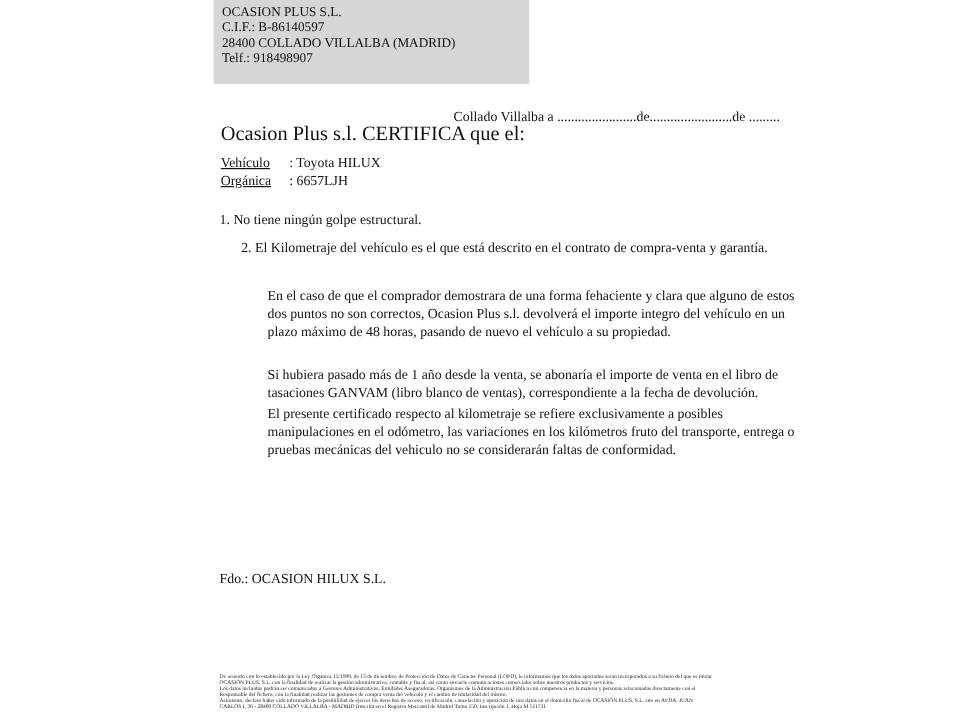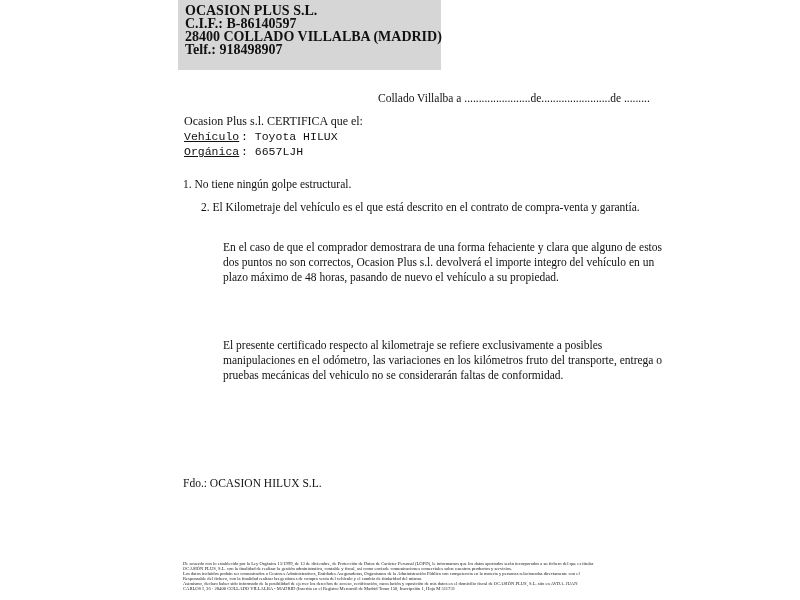--- a/index.html
+++ b/index.html
@@ -14,45 +14,44 @@
   .page { position: absolute; inset: 0; background: #ffffff; }
 
   .header-box {
     position: absolute;
     left: 178px; top: 0;
     width: 263px; height: 70px;
     background: #d6d6d6;
     padding: 4px 0 0 7px;
   }
   .header-box div {
-    font-weight: bold;
-    font-size: 14px;
+    font-weight: normal;
+    font-size: 11px;
     line-height: 13px;
     white-space: nowrap;
   }
 
   .date-line {
     position: absolute;
     left: 378px; top: 92px;
     font-size: 11.5px;
     white-space: nowrap;
   }
 
   .cert-intro {
     position: absolute;
-    left: 184px; top: 114px;
-    font-size: 12px;
+    left: 184px; top: 102px;
+    font-size: 17px;
     white-space: nowrap;
   }
   .field-row {
     position: absolute;
     left: 184px;
     font-size: 11.5px;
     white-space: nowrap;
-    font-family: Liberation Mono, monospace;
   }
   .field-row .field-label {
     display: inline-block;
     width: 57px;
     text-decoration: underline;
   }
   .row-vehicle { top: 130px; }
   .row-plate   { top: 145px; }
 
   .point {
@@ -118,20 +117,21 @@
   </div>
 
   <div class="field-row row-plate">
     <span class="field-label">Orgánica</span><span>: 6657LJH</span>
   </div>
 
   <div class="point point-1">1. No tiene ningún golpe estructural.</div>
   <div class="point point-2">2. El Kilometraje del vehículo es el que está descrito en el contrato de compra-venta y garantía.</div>
 
   <div class="para para-refund">En el caso de que el comprador demostrara de una forma fehaciente y clara que alguno de estos dos puntos no son correctos, Ocasion Plus s.l. devolverá el importe integro del vehículo en un plazo máximo de 48 horas, pasando de nuevo el vehículo a su propiedad.</div>
+  <div class="para para-ganvam">Si hubiera pasado más de 1 año desde la venta, se abonaría el importe de venta en el libro de tasaciones GANVAM (libro blanco de ventas), correspondiente a la fecha de devolución.</div>
   <div class="para para-odometer">El presente certificado respecto al kilometraje se refiere exclusivamente a posibles manipulaciones en el odómetro, las variaciones en los kilómetros fruto del transporte, entrega o pruebas mecánicas del vehiculo no se considerarán faltas de conformidad.</div>
 
   <div class="signature">Fdo.: OCASION HILUX S.L.</div>
 
   <div class="legal-footer">
     <div>De acuerdo con lo establecido por la Ley Orgánica 15/1999, de 13 de diciembre, de Protección de Datos de Carácter Personal (LOPD), le informamos que los datos aportados serán incorporados a su fichero del que es titular</div>
     <div>OCASIÓN PLUS, S.L. con la finalidad de realizar la gestión administrativa, contable y fiscal, así como enviarle comunicaciones comerciales sobre nuestros productos y servicios.</div>
     <div>Los datos incluidos podrán ser comunicados a Gestores Administrativos, Entidades Aseguradoras, Organismos de la Administración Pública con competencia en la materia y personas relacionadas directamente con el</div>
     <div>Responsable del fichero, con la finalidad realizar las gestiones de compra venta del vehículo y el cambio de titularidad del mismo.</div>
     <div>Asimismo, declaro haber sido informado de la posibilidad de ejercer los derechos de acceso, rectificación, cancelación y oposición de mis datos en el domicilio fiscal de OCASIÓN PLUS, S.L. sito en AVDA. JUAN</div>

